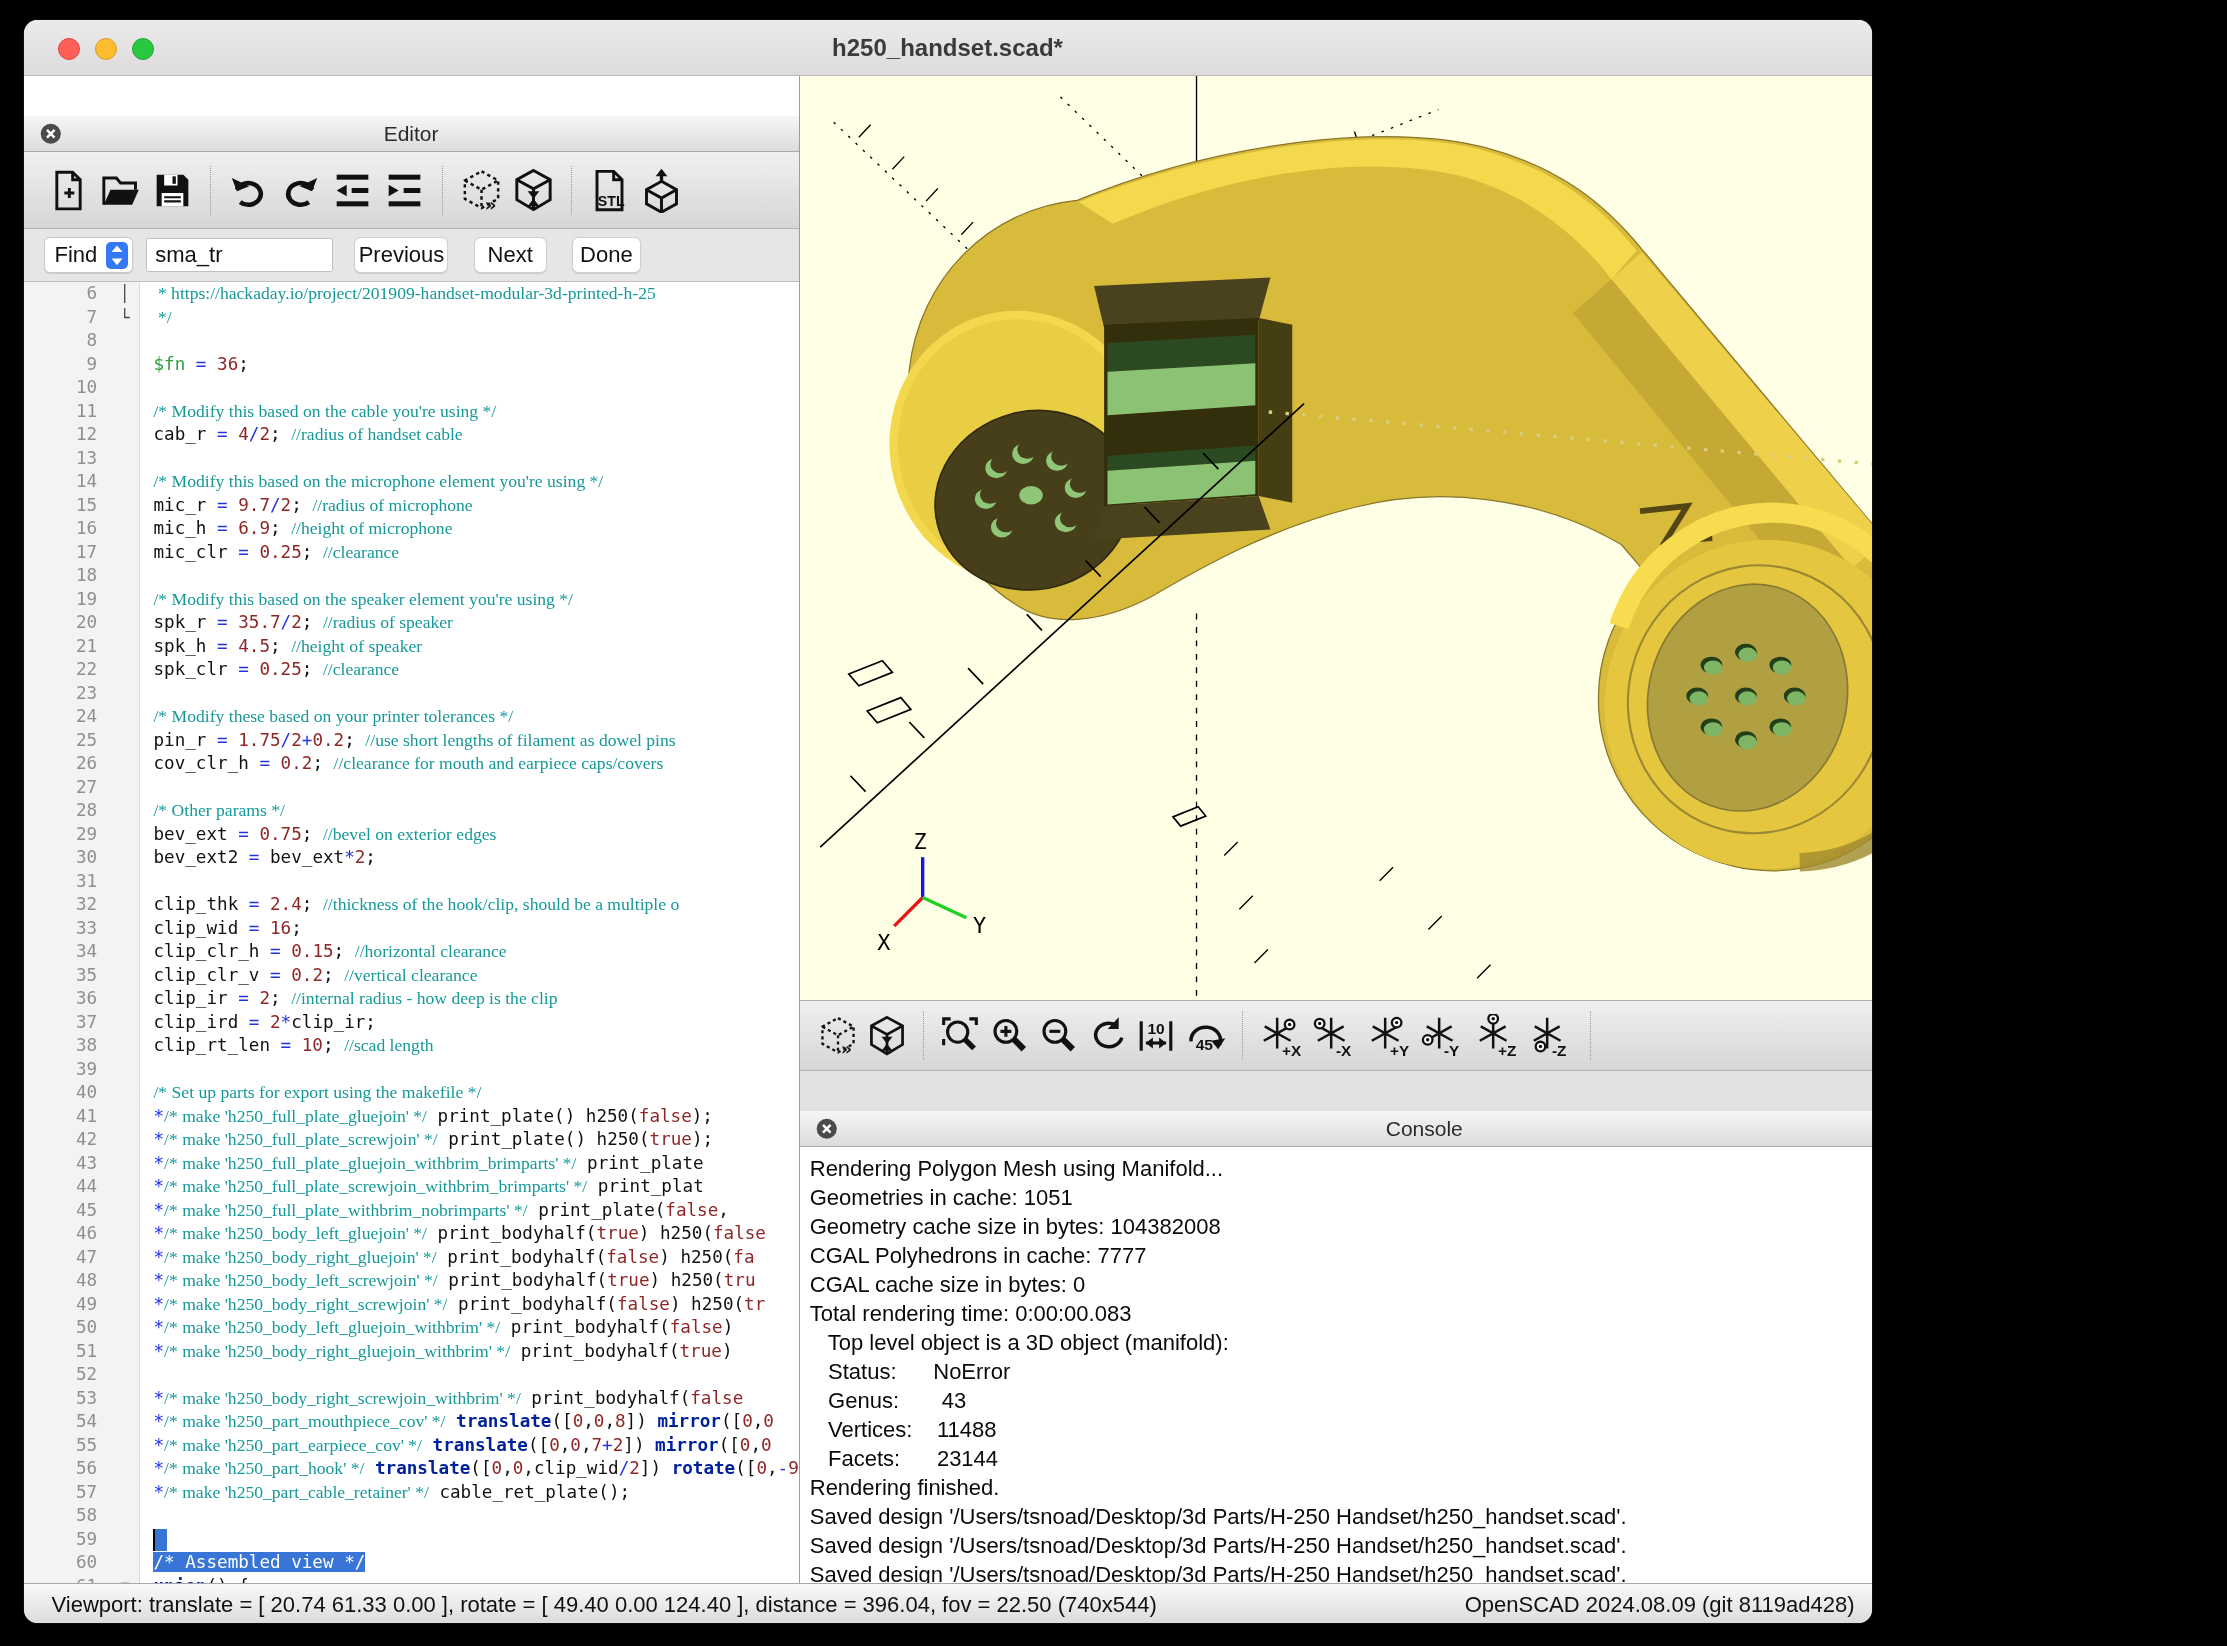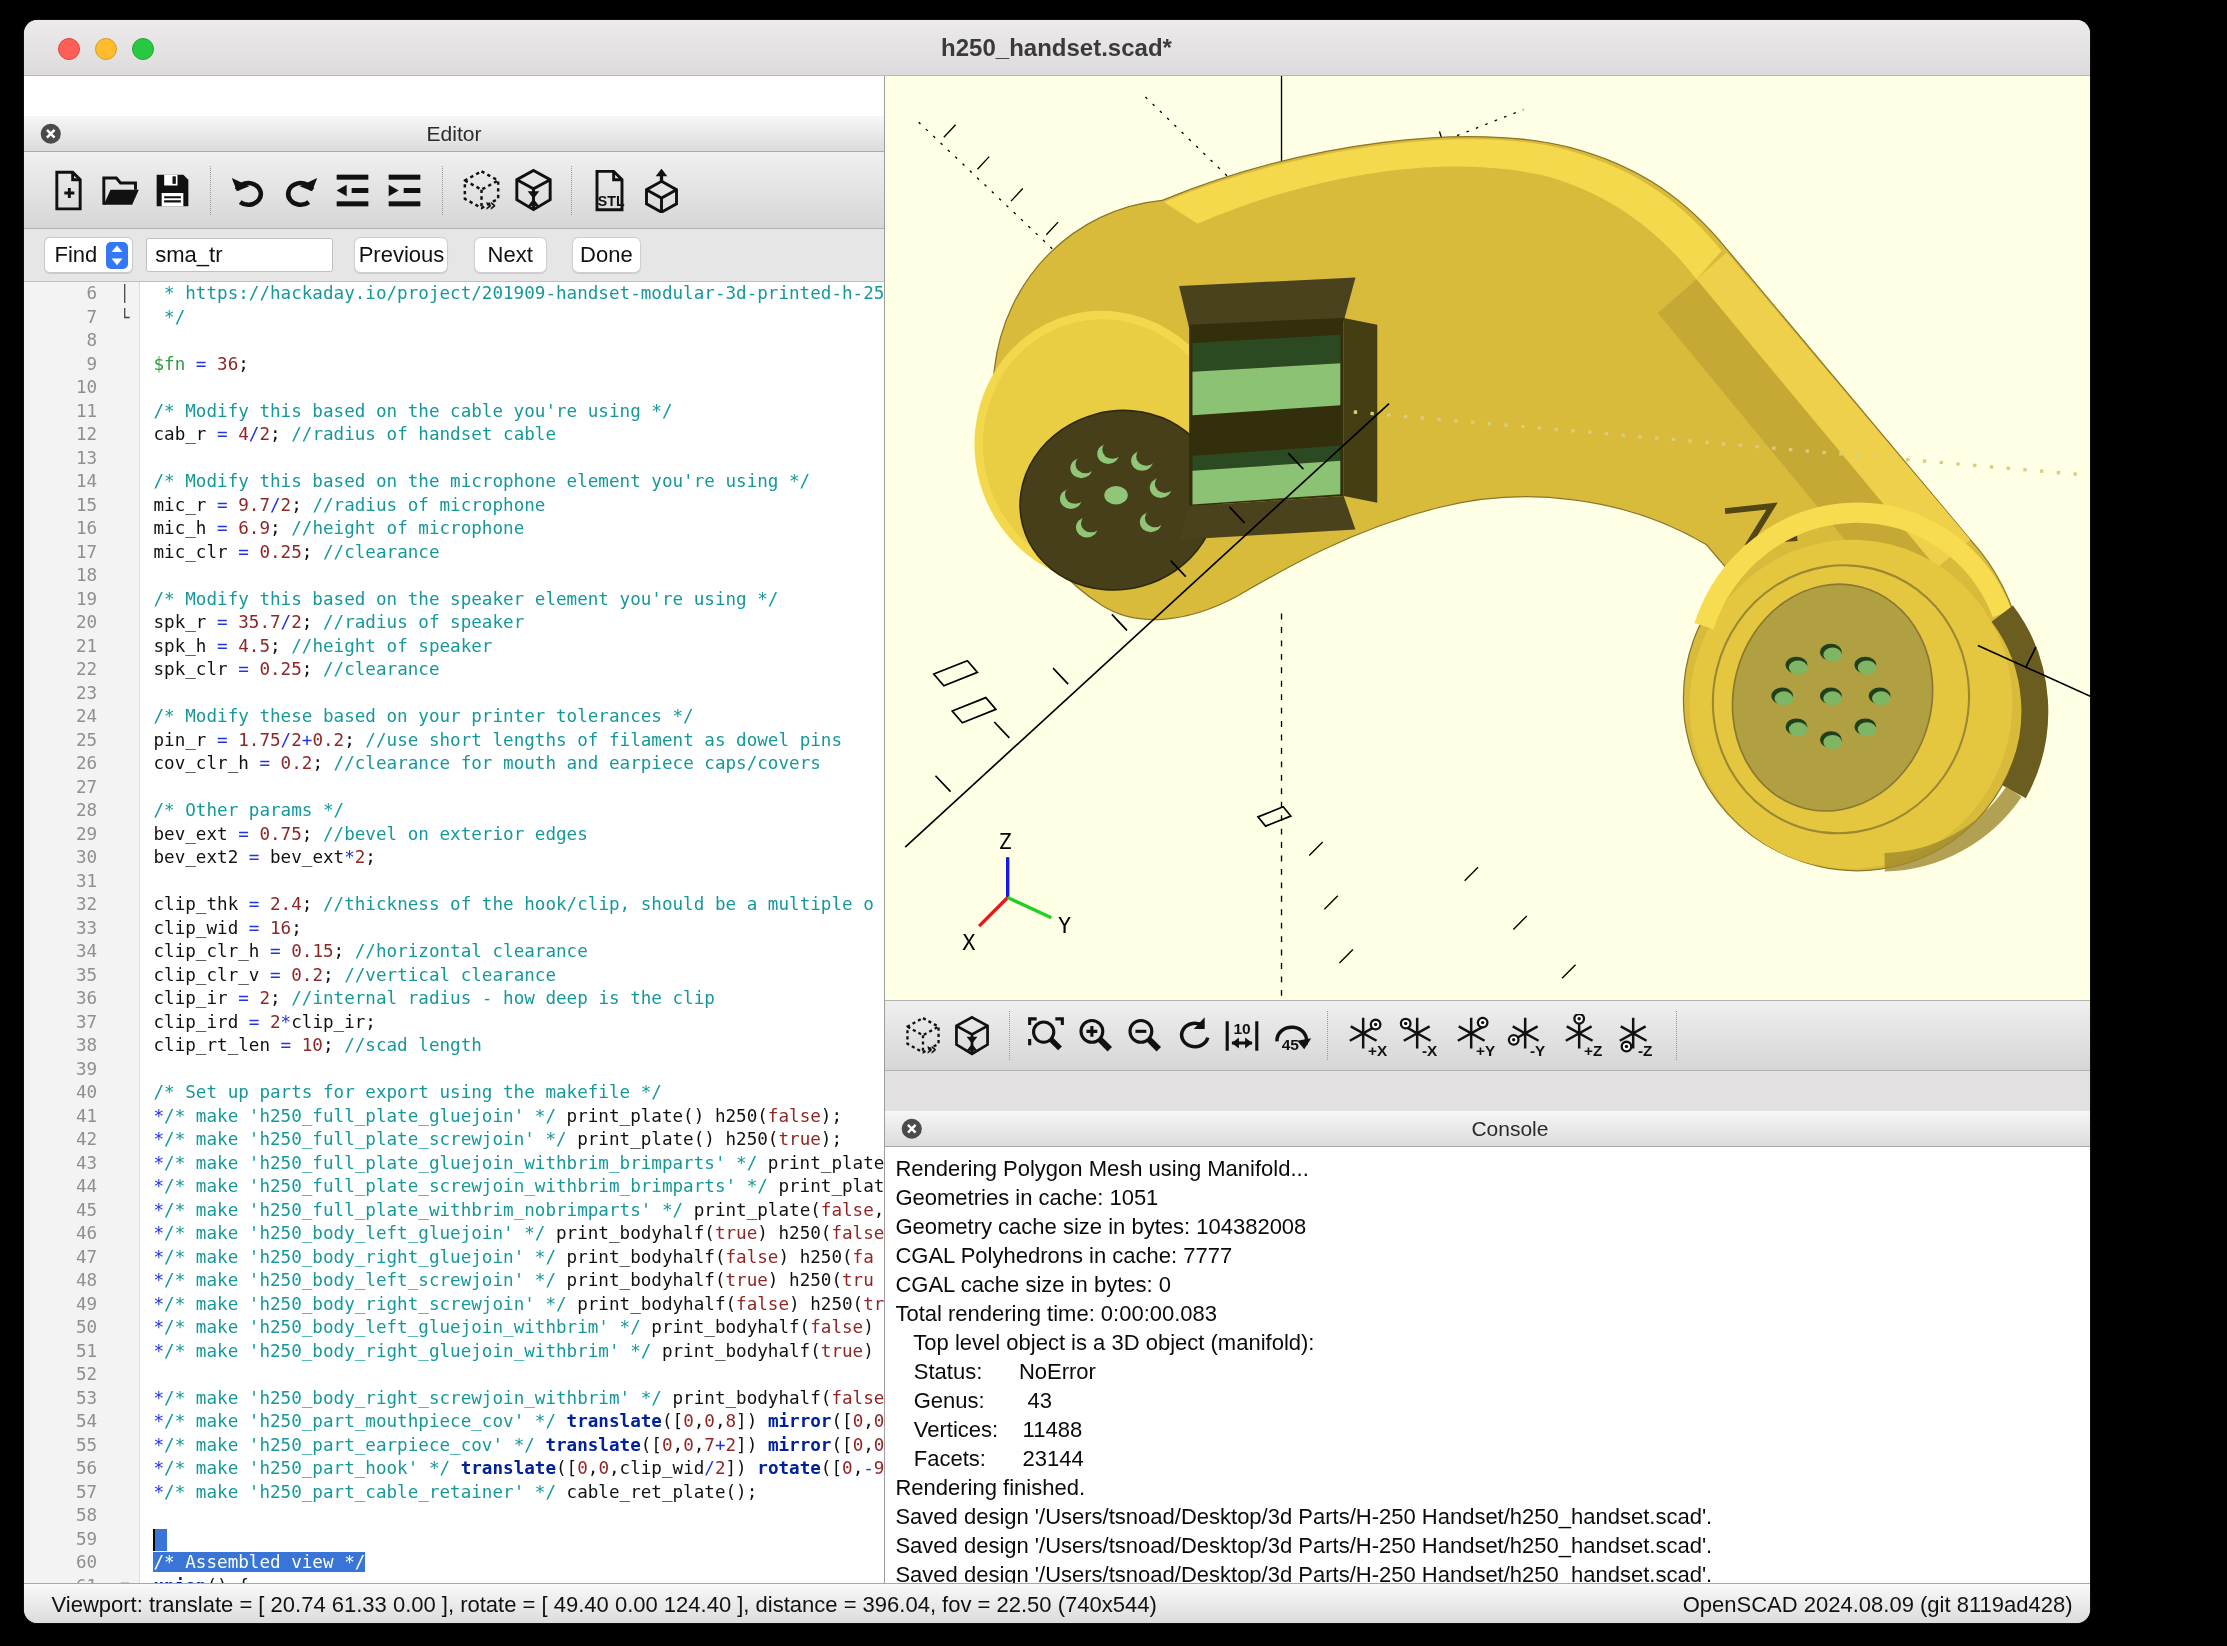--- a/index.html
+++ b/index.html
@@ -1,17 +1,17 @@
 <!DOCTYPE html>
 <html style="font-size:13.4px"><head>
 <meta charset="utf-8">
 <style>
   html,body{margin:0;padding:0;background:#000;}
   body{width:2227px;height:1646px;position:relative;font-family:"Liberation Sans",sans-serif;-webkit-font-smoothing:antialiased;}
-  #window{position:absolute;left:23.5px;top:20px;width:2066px;height:1603px;border-radius:13.4px;overflow:hidden;background:#e2e0e1;box-shadow:0 0 0 0.8px #111;}
+  #window{position:absolute;left:23.5px;top:20px;width:1848px;height:1603px;border-radius:13.4px;overflow:hidden;background:#e2e0e1;box-shadow:0 0 0 0.8px #111;}
   
   #titlebar{height:55px;background:linear-gradient(#eceaeb,#dddbdc);border-bottom:0.8px solid #b9b7b8;position:relative;display:flex;align-items:center;justify-content:center;}
   .tl{position:absolute;top:17.6px;width:20px;height:20px;border-radius:50%;}
   #tl-close{left:34px;background:#ff5f57;border:0.8px solid #e0443e;}
   #tl-min{left:71px;background:#febc2e;border:0.8px solid #d89e24;}
   #tl-max{left:108px;background:#28c840;border:0.8px solid #1ea833;}
   #window-title{font-size:24px;font-weight:bold;color:#3a3a3a;}
   
   #main{display:flex;height:1507px;}
   #editor-col{width:931px;display:flex;flex-direction:column;background:#fff;}
@@ -33,21 +33,21 @@
   .fbtn{height:34px;background:#fff;border:0.8px solid #cfcfcf;border-radius:6.7px;font-size:22px;color:#111;display:flex;align-items:center;justify-content:center;box-shadow:0 0.8px 0.8px rgba(0,0,0,.12);}
   #btn-previous{width:92px;margin-left:8.4px;}
   #btn-next{width:71px;margin-left:11.8px;}
   #btn-done{width:67px;margin-left:11.8px;}
   
   #code{flex:1;overflow:hidden;background:#fff;font-family:"DejaVu Sans Mono",monospace;font-size:17.6px;}
   .crow{height:23.5px;display:flex;white-space:pre;line-height:23.5px;}
   .ln{width:87px;padding-right:13.4px;box-sizing:border-box;text-align:right;color:#8f8f8f;background:#f3f3f3;flex:none;}
   .fold{width:28.6px;background:#f3f3f3;border-right:0.8px solid #dcdcdc;color:#444;font-size:16px;text-align:center;flex:none;}
   .src{padding-left:13.4px;flex:1;color:#111;}
-  .sy-c{color:#16989a;} .sy-n{color:#8e2626;} .sy-o{color:#2433e0;}
+  .sy-c{color:#16989a;font-family:Liberation Serif, serif;} .sy-n{color:#8e2626;} .sy-o{color:#2433e0;}
   .sy-k{color:#00219c;font-weight:bold;} .sy-v{color:#2f9e3e;} .sy-t{color:#111;}
   .sy-sel{background:#3875d7;color:#fff;}
   .cursor{display:inline-block;width:11.8px;height:22px;background:#3875d7;border-left:2.5px solid #000;vertical-align:middle;}
   
   #viewport{height:924px;background:#FFFFE5;flex:none;position:relative;}
   #viewport svg{display:block;}
   #vp-toolbar{height:69px;background:linear-gradient(#efefef,#d6d6d6);border-top:0.8px solid #b0b0b0;border-bottom:0.8px solid #b3b3b3;display:flex;align-items:center;padding-left:13.4px;flex:none;}
   #vp-toolbar .tbtn{width:49px;height:52px;}
   #vp-toolbar .tbtn svg{width:42px;height:42px;}
   .axbtn{width:54px;height:52px;display:flex;align-items:center;justify-content:center;flex:none;}

